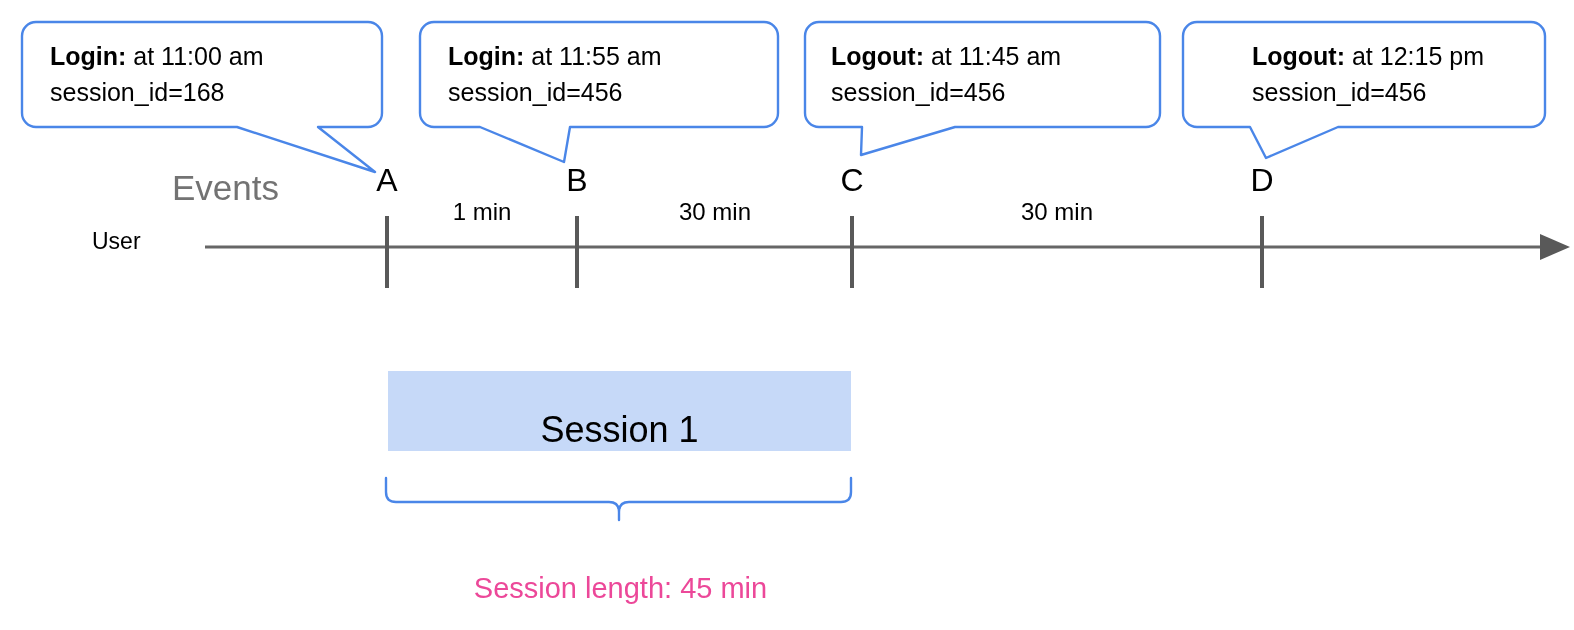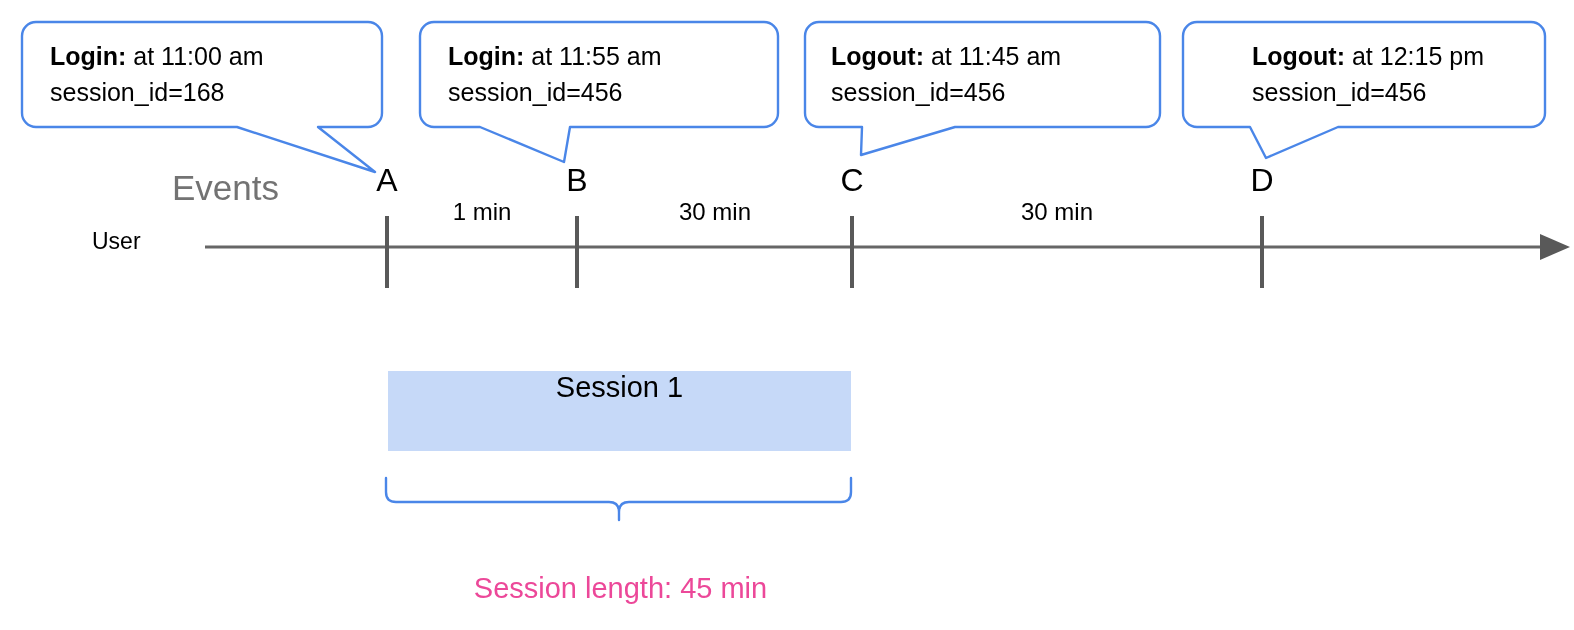--- a/index.html
+++ b/index.html
@@ -62,23 +62,23 @@
   .interval-label {
     position: absolute;
     font-size: 24px;
     color: #000000;
     text-align: center;
     white-space: nowrap;
   }
   .session-bar {
     position: absolute;
     display: flex;
-    align-items: flex-start;
+    align-items: flex-end;
     justify-content: center;
-    font-size: 29px;
+    font-size: 36px;
     color: #000000;
   }
   .session-caption {
     position: absolute;
     font-size: 29px;
     color: #ec4899;
     white-space: nowrap;
     text-align: center;
   }
 </style>

